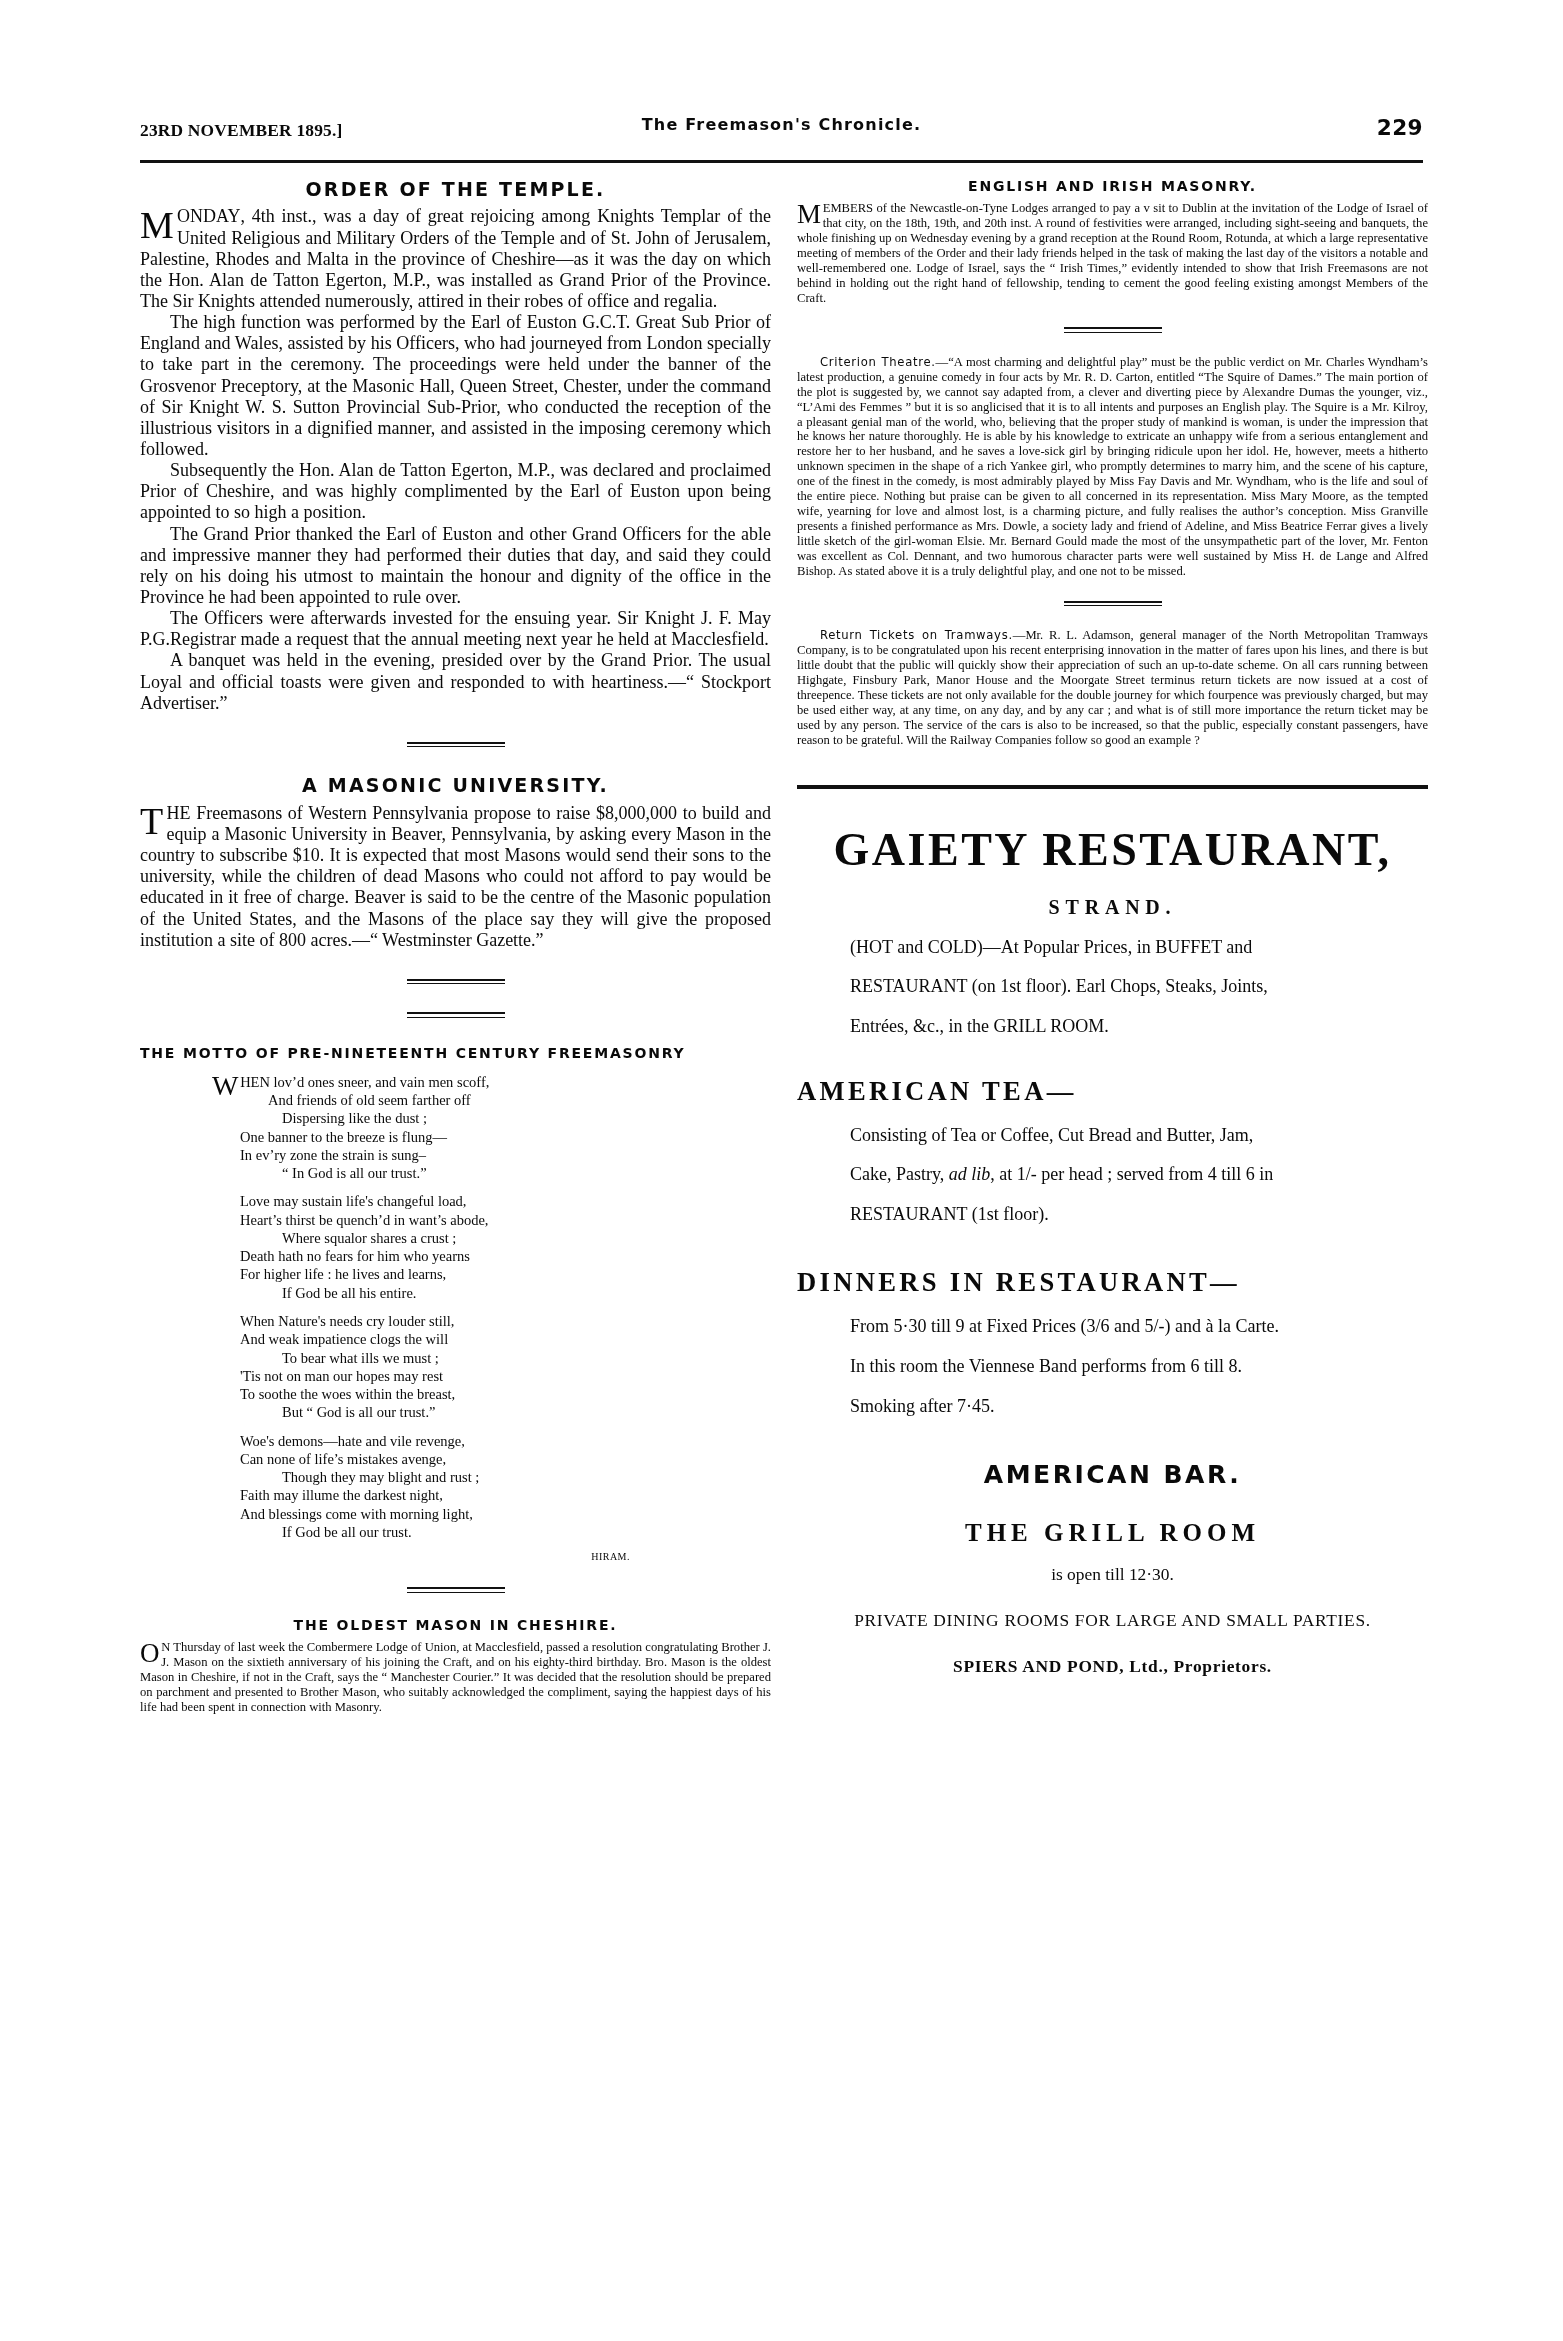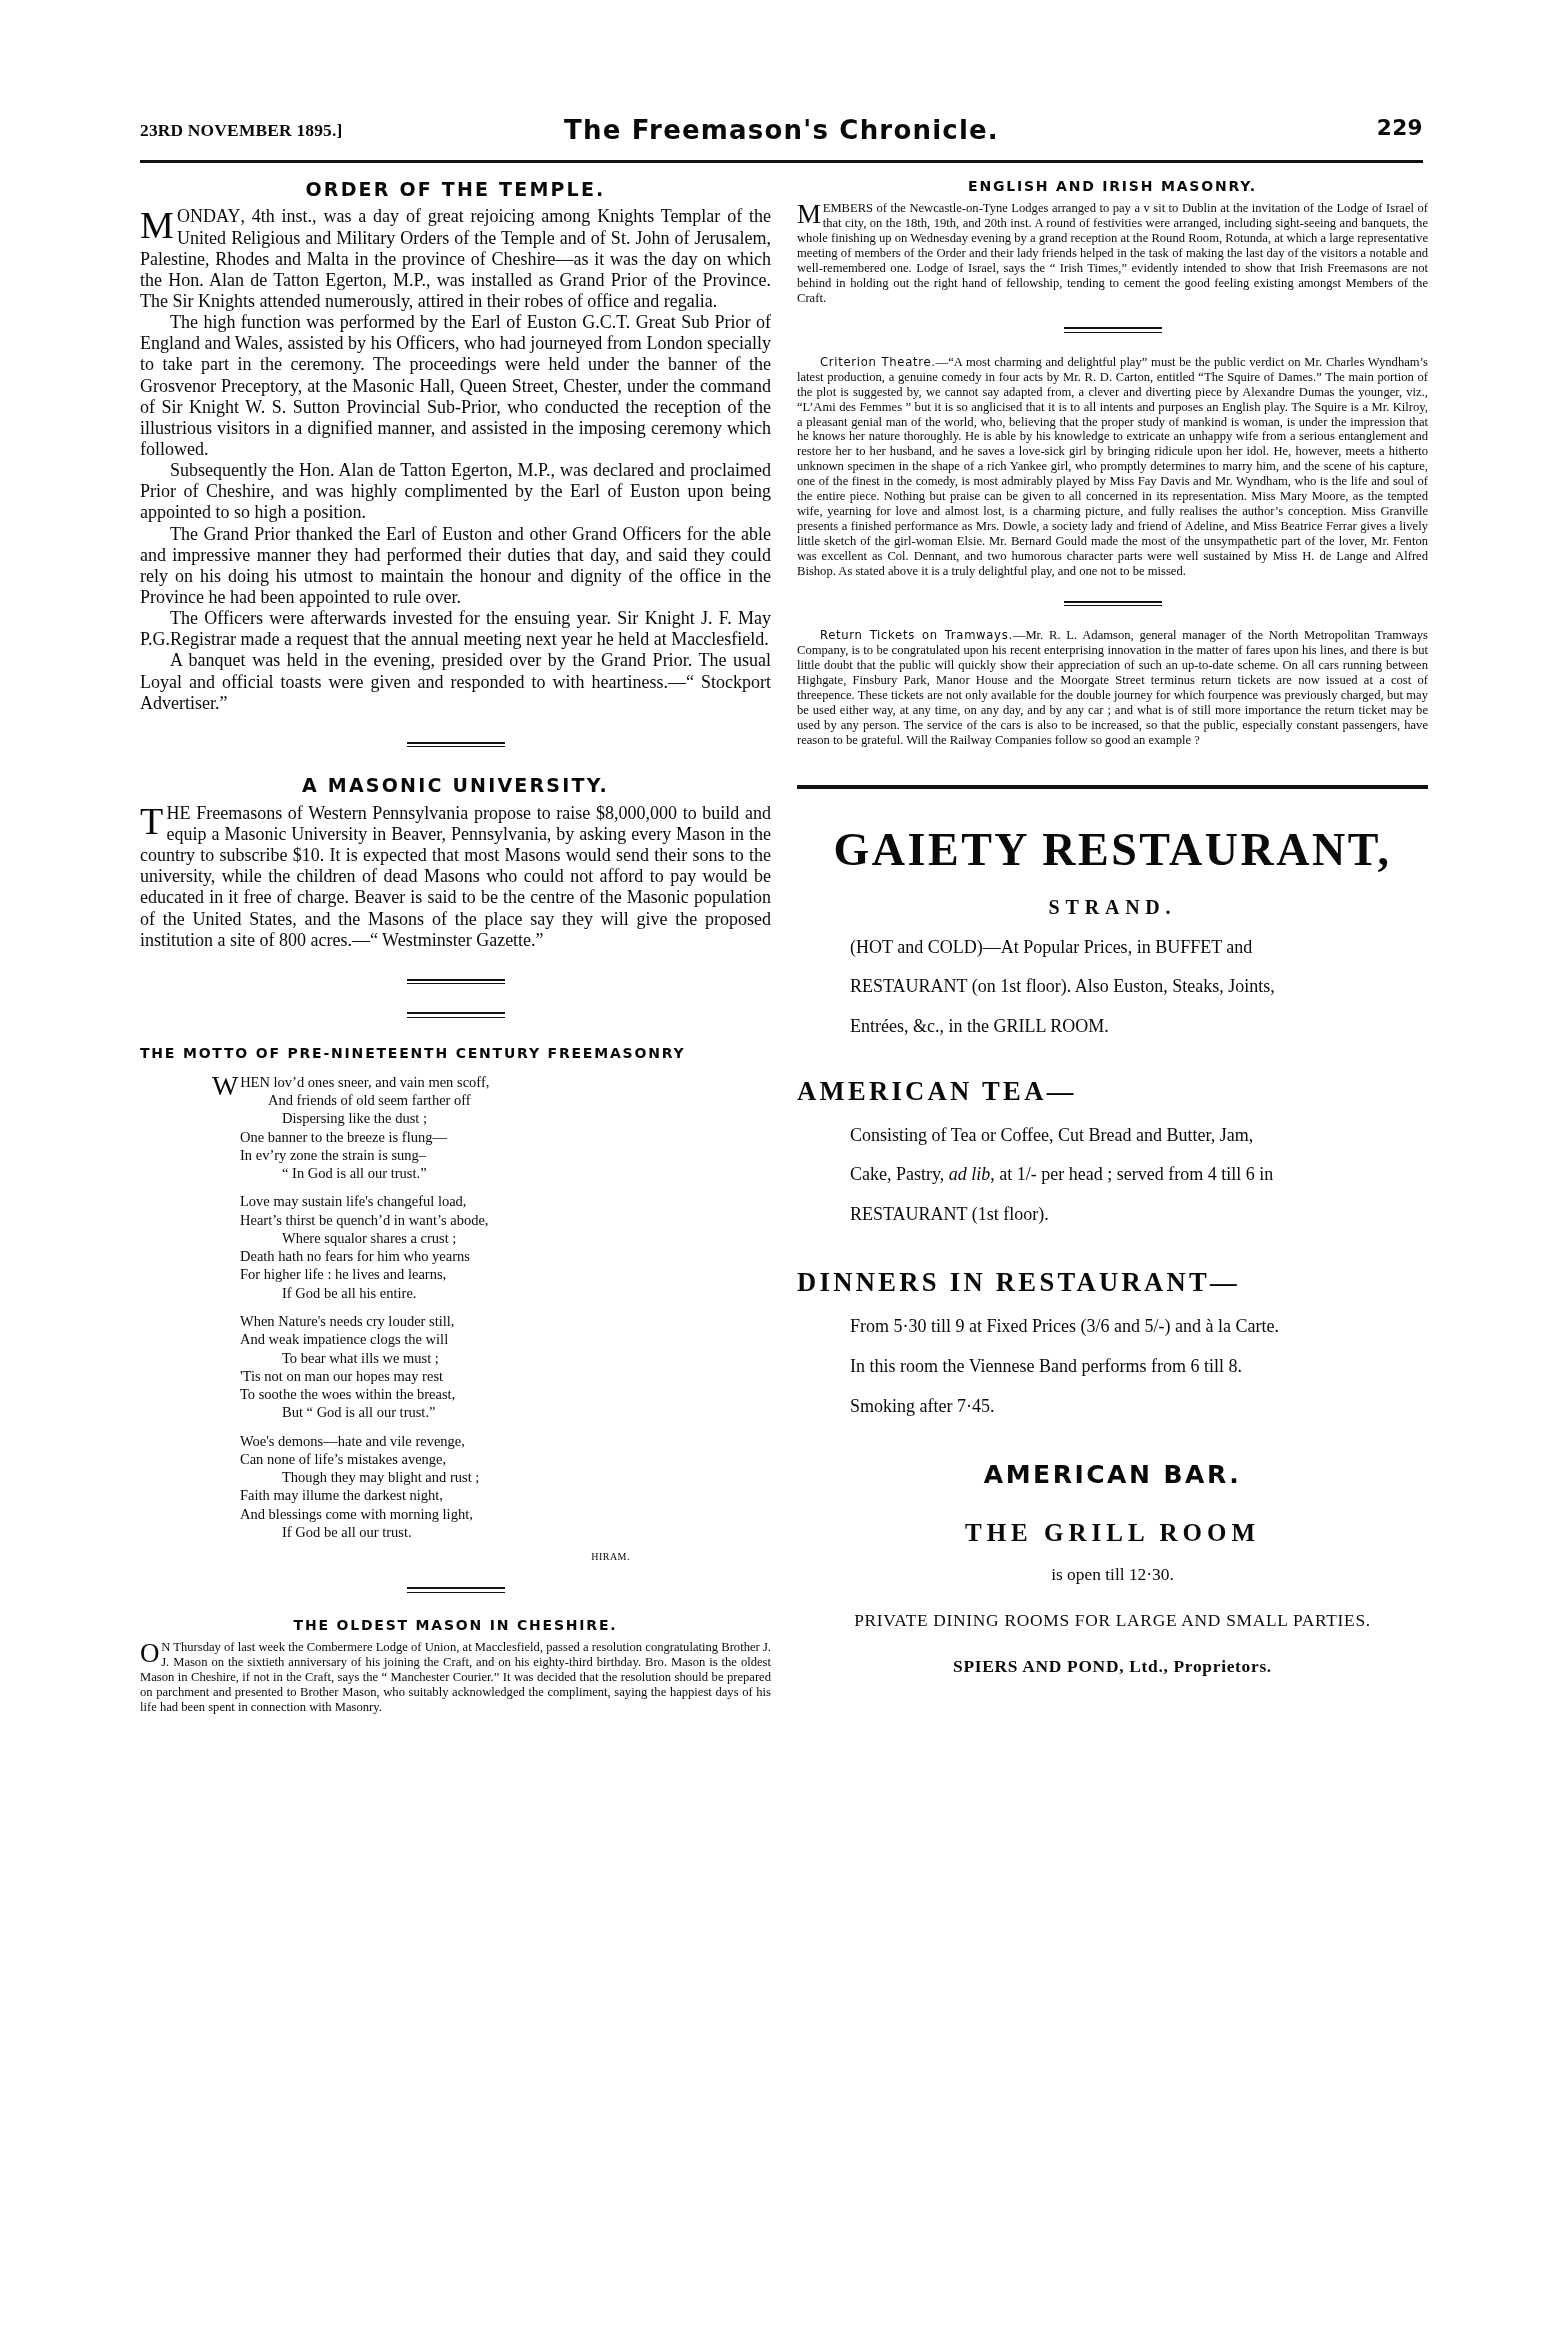--- a/index.html
+++ b/index.html
@@ -41,21 +41,21 @@
     letter-spacing: 0.2px;
     white-space: nowrap;
   }
   .mh-title {
     position: absolute;
     left: 0;
     right: 0;
     top: 0;
     text-align: center;
     font-family: "DejaVu Sans", sans-serif;
-    font-size: 26px;
+    font-size: 16px;
     font-weight: 700;
     letter-spacing: 1.2px;
     white-space: nowrap;
   }
   .mh-page {
     position: absolute;
     right: 0;
     top: 0;
     font-family: "DejaVu Sans", sans-serif;
     font-size: 21.6px;
@@ -344,21 +344,21 @@
       <p class="body-sm"><span style="font-family:'DejaVu Sans',sans-serif;font-size:11.6px;letter-spacing:0.7px;">Return Tickets on Tramways.</span><span>—Mr. R. L. Adamson, general manager of the North Metropolitan Tramways Company, is to be congratulated upon his recent enterprising innovation in the matter of fares upon his lines, and there is but little doubt that the public will quickly show their appreciation of such an up-to-date scheme.  On all cars running between Highgate, Finsbury Park, Manor House and the Moorgate Street terminus return tickets are now issued at a cost of threepence.  These tickets are not only available for the double journey for which fourpence was previously charged, but may be used either way, at any time, on any day, and by any car ; and what is of still more importance the return ticket may be used by any person.  The service of the cars is also to be increased, so that the public, especially constant passengers, have reason to be grateful.  Will the Railway Companies follow so good an example ?</span></p>
     </section>
 
     <div class="div-full" style="margin-top:37px;margin-bottom:37px;"></div>
 
     <section class="ad">
       <div class="ad-title">GAIETY    RESTAURANT,</div>
       <div class="ad-sub">STRAND.</div>
 
       <div class="ad-line">(HOT and COLD)—At Popular Prices, in BUFFET and</div>
-      <div class="ad-line">RESTAURANT (on 1st floor).   Also Euston, Steaks, Joints,</div>
+      <div class="ad-line">RESTAURANT (on 1st floor).   Earl Chops, Steaks, Joints,</div>
       <div class="ad-line">Entrées, &amp;c., in the GRILL ROOM.</div>
 
       <div class="ad-head" style="margin-top:38px;">AMERICAN  TEA—</div>
       <div class="ad-line">Consisting of Tea or Coffee, Cut Bread and Butter, Jam,</div>
       <div class="ad-line"><span>Cake, Pastry, </span><em class="ital">ad lib</em><span>, at 1/- per head ; served from 4 till 6 in</span></div>
       <div class="ad-line">RESTAURANT (1st floor).</div>
 
       <div class="ad-head" style="margin-top:42px;">DINNERS IN RESTAURANT—</div>
       <div class="ad-line">From 5·30 till 9 at Fixed Prices (3/6 and 5/-) and à la Carte.</div>
       <div class="ad-line">In this room the Viennese Band performs from 6 till 8.</div>

